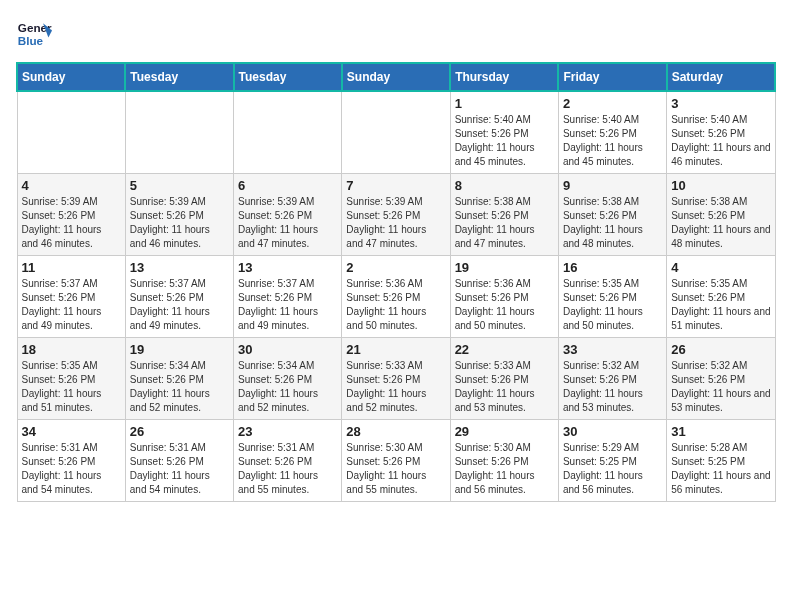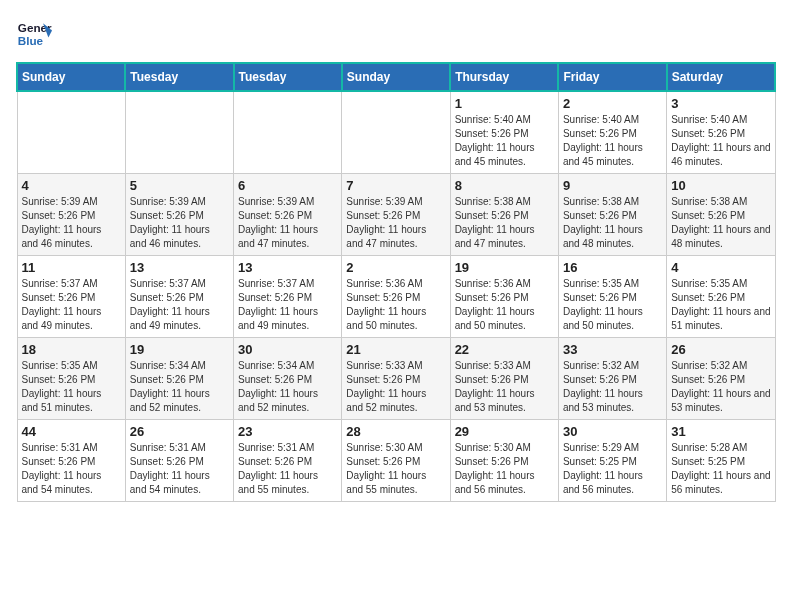--- a/index.html
+++ b/index.html
@@ -213,21 +213,21 @@
           <div class="day-number">33</div>
           <div class="day-info">Sunrise: 5:32 AM<br>Sunset: 5:26 PM<br>Daylight: 11 hours and 53 minutes.</div>
         </td>
         <td>
           <div class="day-number">26</div>
           <div class="day-info">Sunrise: 5:32 AM<br>Sunset: 5:26 PM<br>Daylight: 11 hours and 53 minutes.</div>
         </td>
       </tr>
       <tr>
         <td>
-          <div class="day-number">44</div>
+          <div class="day-number">34</div>
           <div class="day-info">Sunrise: 5:31 AM<br>Sunset: 5:26 PM<br>Daylight: 11 hours and 54 minutes.</div>
         </td>
         <td>
           <div class="day-number">26</div>
           <div class="day-info">Sunrise: 5:31 AM<br>Sunset: 5:26 PM<br>Daylight: 11 hours and 54 minutes.</div>
         </td>
         <td>
           <div class="day-number">23</div>
           <div class="day-info">Sunrise: 5:31 AM<br>Sunset: 5:26 PM<br>Daylight: 11 hours and 55 minutes.</div>
         </td>

